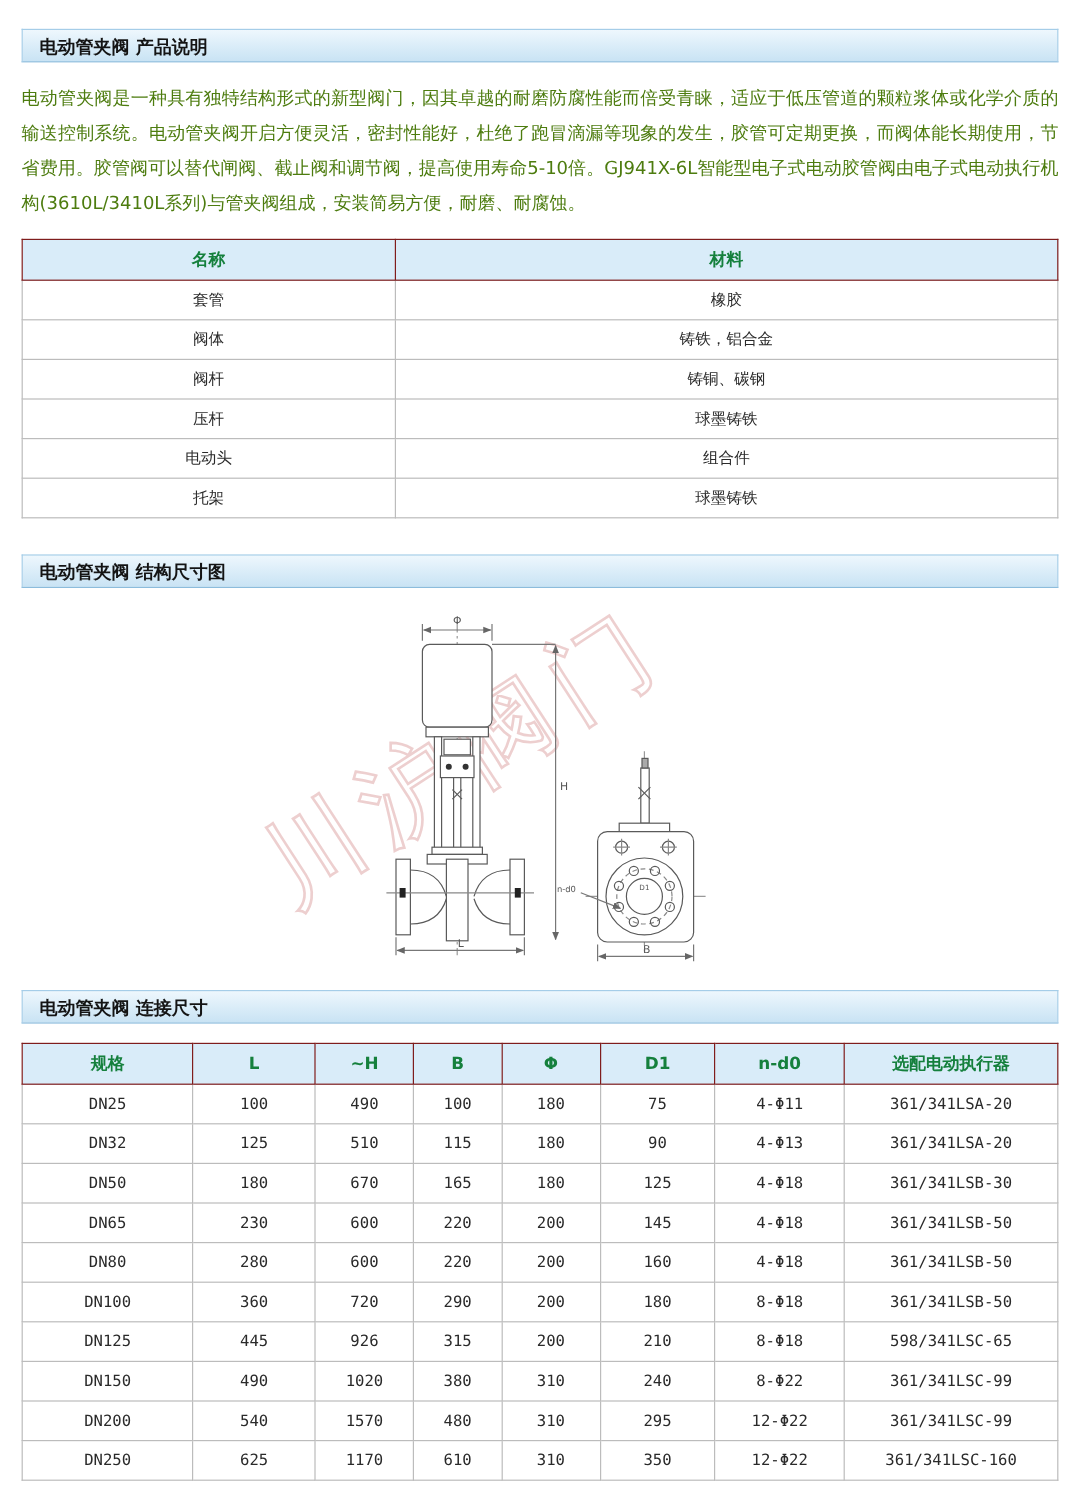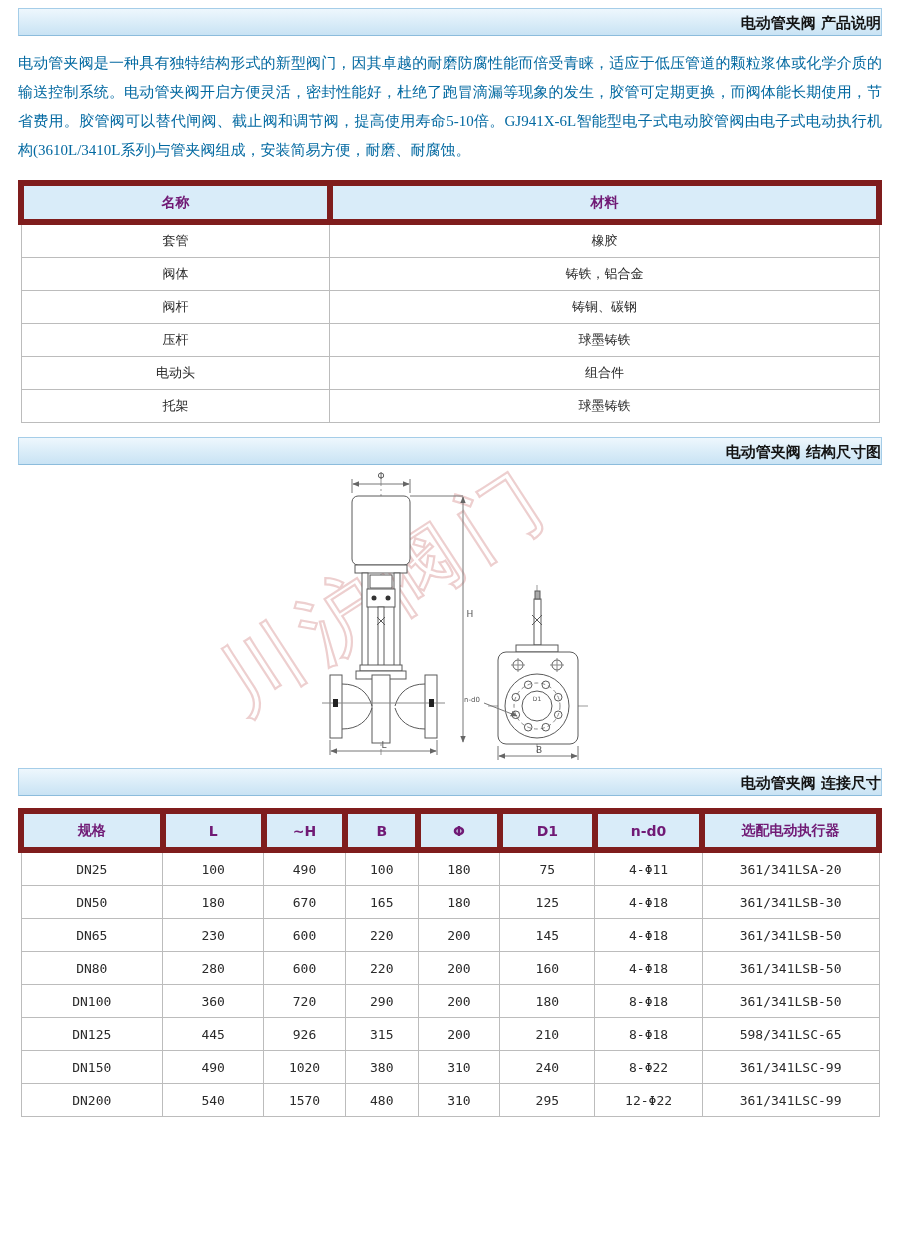--- a/index.html
+++ b/index.html
@@ -1,48 +1,46 @@
 <!DOCTYPE html>
 <html><head>
 <meta charset="utf-8">
 <style>
   html,body{margin:0;padding:0;background:#fff;}
   body{width:900px;font-family:"DejaVu Sans","Liberation Sans",sans-serif;color:#222;}
   .page{width:900px;padding-top:8px;box-sizing:border-box;}
 
   
   .section-bar{
-    margin:0 18px;
+    margin:16px 18px;
     height:28px;line-height:28px;
     background:linear-gradient(180deg,#eef7fd 0%,#d9ecf8 55%,#c9e3f4 100%);
     border:1px solid #a5cde8;
     border-bottom:1px solid #8cbcdc;
     font-size:15px;font-weight:bold;color:#141414;
     padding-left:14px;
     box-sizing:border-box;
-    text-align:right;
   }
 
   
   .intro-text{
     margin:13px 18px 15px 18px;
-    font-size:15px;line-height:29px;color:#0369a1;
+    font-size:15px;line-height:29px;color:#4d7c0f;
     text-align:justify;
-    font-family:Liberation Serif, serif;
   }
 
   
   table.data-table{
     width:864px;margin:12px 18px 0 18px;
     border-collapse:collapse;table-layout:fixed;
     border-top:1px solid #8a8a8a;
   }
   table.data-table th{
-    background:#d9ecf9;border:6px solid #7f1d1d;
-    height:33px;font-size:14px;font-weight:bold;color:#701a75;
+    background:#d9ecf9;border:1px solid #7f1d1d;
+    height:33px;font-size:14px;font-weight:bold;color:#15803d;
     text-align:center;padding:0 2px;
     font-family:"DejaVu Sans","Liberation Sans",sans-serif;
   }
   table.data-table td{
     background:#fff;border:1px solid #bcbcbc;
     height:32px;font-size:13px;color:#2a2a2a;
     text-align:center;padding:0 2px;
     font-family:"DejaVu Sans Mono","DejaVu Sans","Liberation Mono",monospace;
   }
   .spacer-lg{height:14px;}
@@ -258,20 +256,30 @@
           <td>DN25</td>
           <td>100</td>
           <td>490</td>
           <td>100</td>
           <td>180</td>
           <td>75</td>
           <td>4-Φ11</td>
           <td>361/341LSA-20</td>
         </tr>
         <tr>
+          <td>DN32</td>
+          <td>125</td>
+          <td>510</td>
+          <td>115</td>
+          <td>180</td>
+          <td>90</td>
+          <td>4-Φ13</td>
+          <td>361/341LSA-20</td>
+        </tr>
+        <tr>
           <td>DN50</td>
           <td>180</td>
           <td>670</td>
           <td>165</td>
           <td>180</td>
           <td>125</td>
           <td>4-Φ18</td>
           <td>361/341LSB-30</td>
         </tr>
         <tr>
@@ -327,17 +335,27 @@
         <tr>
           <td>DN200</td>
           <td>540</td>
           <td>1570</td>
           <td>480</td>
           <td>310</td>
           <td>295</td>
           <td>12-Φ22</td>
           <td>361/341LSC-99</td>
         </tr>
+        <tr>
+          <td>DN250</td>
+          <td>625</td>
+          <td>1170</td>
+          <td>610</td>
+          <td>310</td>
+          <td>350</td>
+          <td>12-Φ22</td>
+          <td>361/341LSC-160</td>
+        </tr>
       </tbody>
     </table>
 
   <div class="spacer-md"></div>
 </div>
 
 </body></html>

